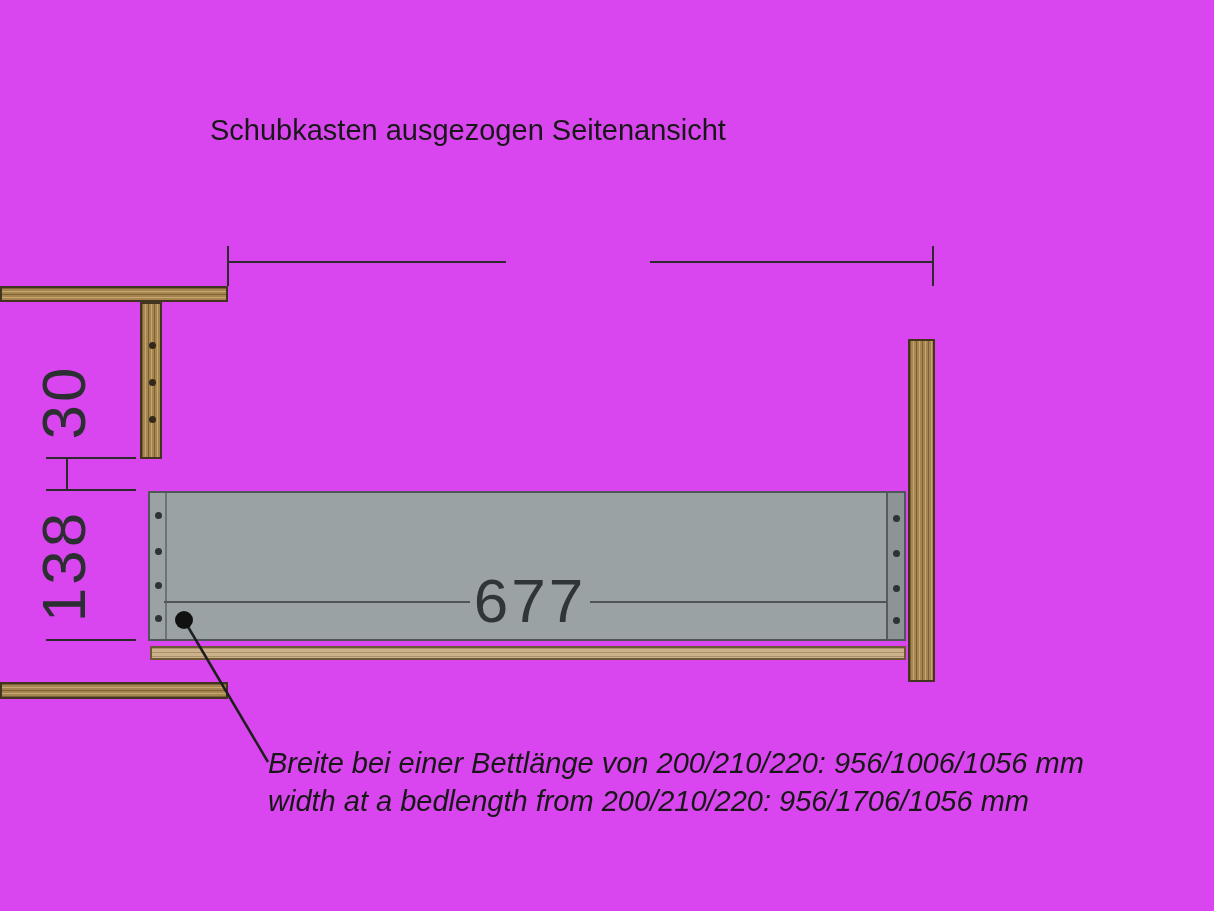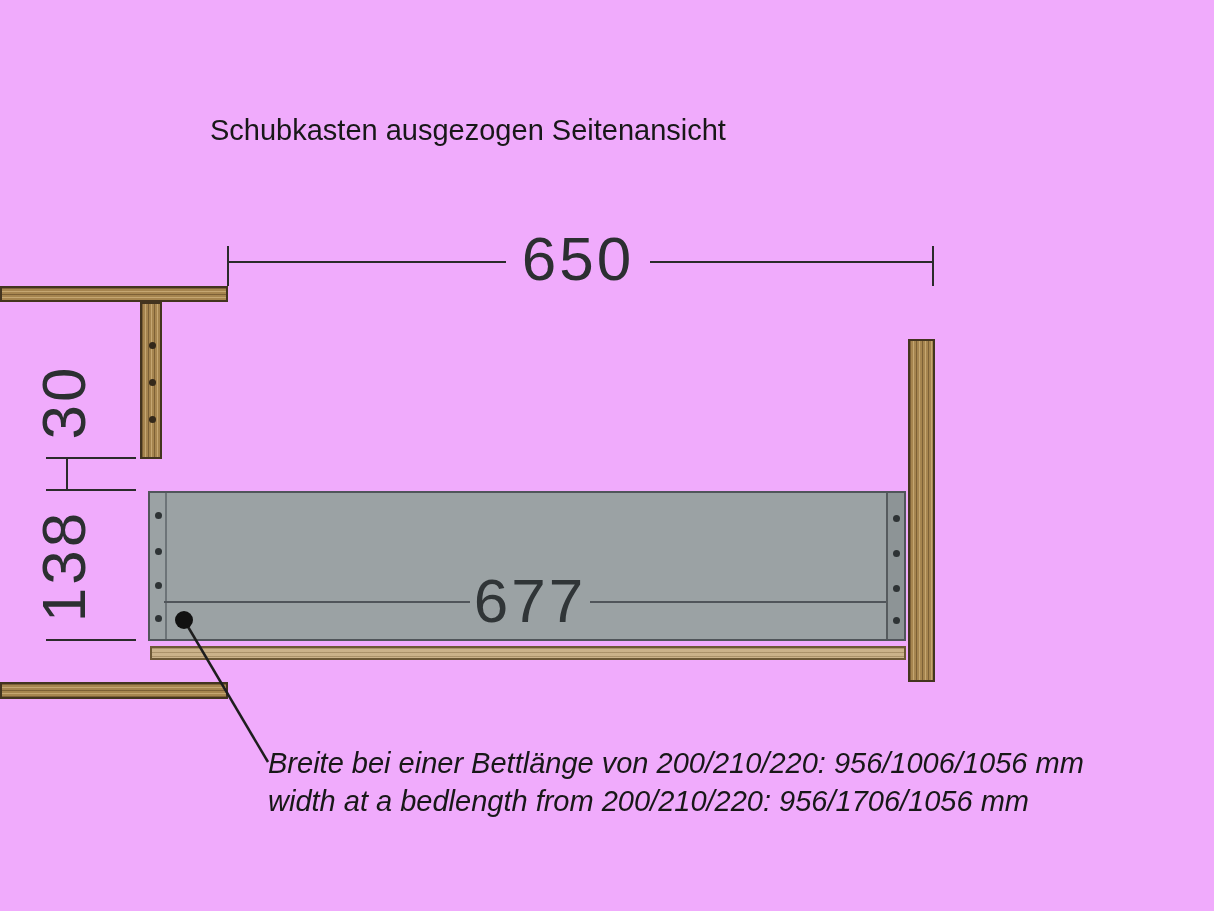--- a/index.html
+++ b/index.html
@@ -1,17 +1,17 @@
 <!DOCTYPE html>
 <html><head>
 <meta charset="utf-8">
 <style>
   html,body{margin:0;padding:0;background:#ffffff;}
   body{font-family:"Liberation Sans",sans-serif;color:#1d1d1d;}
-  #stage{position:relative;width:1214px;height:911px;background:#f0abfc;overflow:hidden;}
+  #stage{position:relative;width:1214px;height:911px;background:#d946ef;overflow:hidden;}
   .abs{position:absolute;}
   .line{background:#2b2b2b;}
   .dim-text{font-size:62px;letter-spacing:3px;color:#2c2f31;text-align:center;white-space:nowrap;}
   .title-text{font-size:29px;line-height:40px;color:#181818;white-space:nowrap;}
   .note-text{font-size:29px;line-height:38px;color:#181818;white-space:nowrap;font-style:italic;}
   .wood-h{
     background-color:#a6854f;
     background-image:repeating-linear-gradient(to bottom,
       rgba(74,52,24,0.45) 0px, rgba(74,52,24,0.45) 1px,
       rgba(0,0,0,0) 1px, rgba(0,0,0,0) 3px,
@@ -46,21 +46,20 @@
 <div id="stage">
 
   <div class="abs title-text" style="left:210px;top:110px;">
     <div>Schubkasten ausgezogen Seitenansicht</div>
   </div>
 
   <div class="abs line" style="left:228px;top:261px;width:278px;height:2px;"></div>
   <div class="abs line" style="left:650px;top:261px;width:284px;height:2px;"></div>
   <div class="abs line" style="left:227px;top:246px;width:2px;height:40px;"></div>
   <div class="abs line" style="left:932px;top:246px;width:2px;height:40px;"></div>
-  <div class="abs dim-text" style="left:506px;top:226px;width:144px;height:66px;line-height:66px;">650</div>
 
   <div class="abs wood-h" style="left:0px;top:286px;width:228px;height:16px;"></div>
   <div class="abs wood-v" style="left:140px;top:302px;width:22px;height:157px;">
     <span class="dot" style="left:7px;top:38px;"></span>
     <span class="dot" style="left:7px;top:75px;"></span>
     <span class="dot" style="left:7px;top:112px;"></span>
   </div>
   <div class="abs wood-h" style="left:0px;top:682px;width:228px;height:17px;"></div>
 
   <div class="abs line" style="left:46px;top:457px;width:90px;height:2px;"></div>

